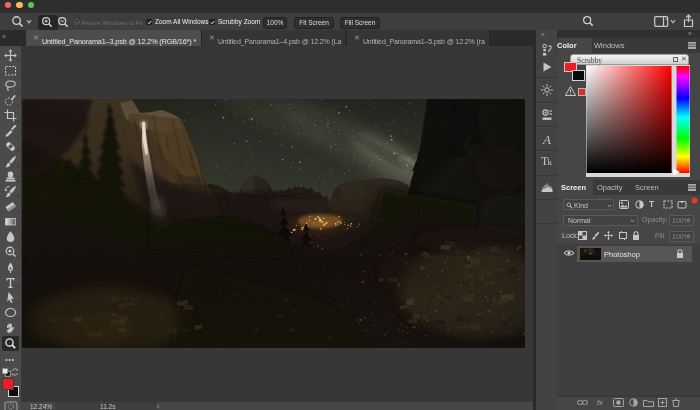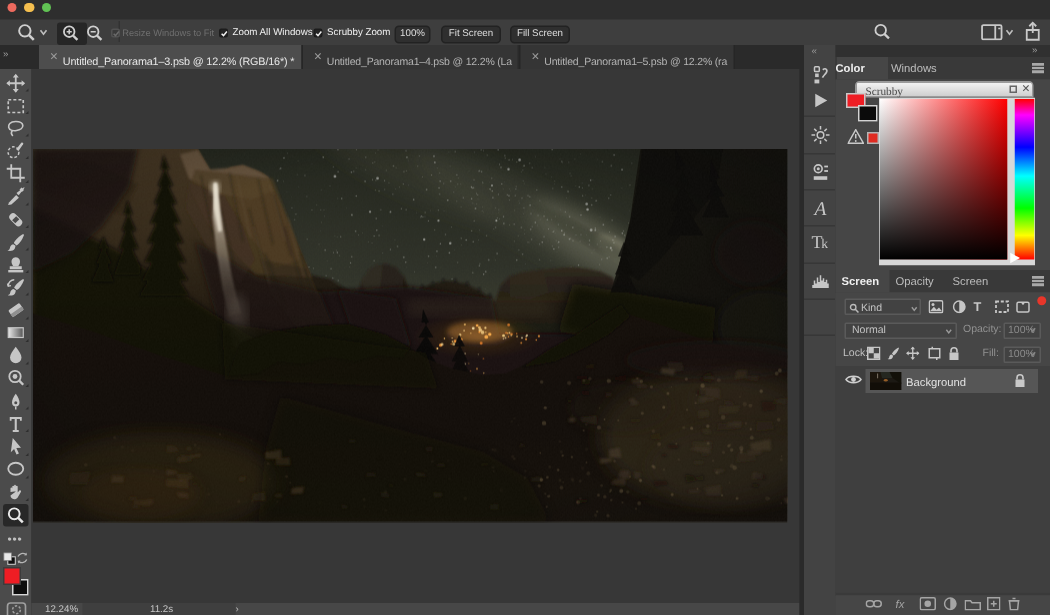--- a/index.html
+++ b/index.html
@@ -1376,21 +1376,21 @@
       </svg>
 <svg class="abs" style="left:22.5px;top:217.5px" width="21" height="12" viewBox="0 0 21 12">
   <rect width="21" height="12" fill="#1c1914"></rect>
   <rect x="5" y="0" width="12" height="4" fill="#252720"></rect>
   <path d="M0,0 L7,0 L8,4 L9,7 L0,7 Z" fill="#1d160d"></path>
   <path d="M13,0 L21,0 L21,8 L15,4 Z" fill="#121009"></path>
   <ellipse cx="10.5" cy="5.5" rx="1.3" ry=".8" fill="#c97b2e" opacity=".7"></ellipse>
   <rect x="4.8" y="1" width=".6" height="3.2" fill="#cfc5b2" opacity=".6"></rect>
   <rect x="0" y="7" width="21" height="5" fill="#120e08"></rect>
 </svg>
-<div class="abs" style="left:47px;top:219.5px;font-size:7.5px;color:#e2e2e2">Background</div>
+<div class="abs" style="left:47px;top:219.5px;font-size:7.5px;color:#e2e2e2">Photoshop</div>
 <svg class="abs" style="left:119px;top:218.5px" width="8" height="10" viewBox="0 0 8 10">
         <rect x="1" y="4" width="6" height="5" fill="#c9c9c9"></rect>
         <path d="M2 4 V2.8 A2 2 0 0 1 6 2.8 V4" fill="none" stroke="#c9c9c9" stroke-width="1.1"></path>
       </svg>
 <div class="abs" style="left:0;top:365px;width:143px;height:2px;background:#3a3a3a"></div>
 <div class="abs" style="left:0;top:367px;width:143px;height:43px;background:#464646"></div>
 <svg class="abs" style="left:20px;top:369px" width="11" height="7" viewBox="0 0 11 7">
         <rect x=".5" y="1.5" width="5" height="4" rx="2" fill="none" stroke="#a5a5a5" stroke-width="1"></rect>
         <rect x="5.5" y="1.5" width="5" height="4" rx="2" fill="none" stroke="#a5a5a5" stroke-width="1"></rect>
       </svg>

